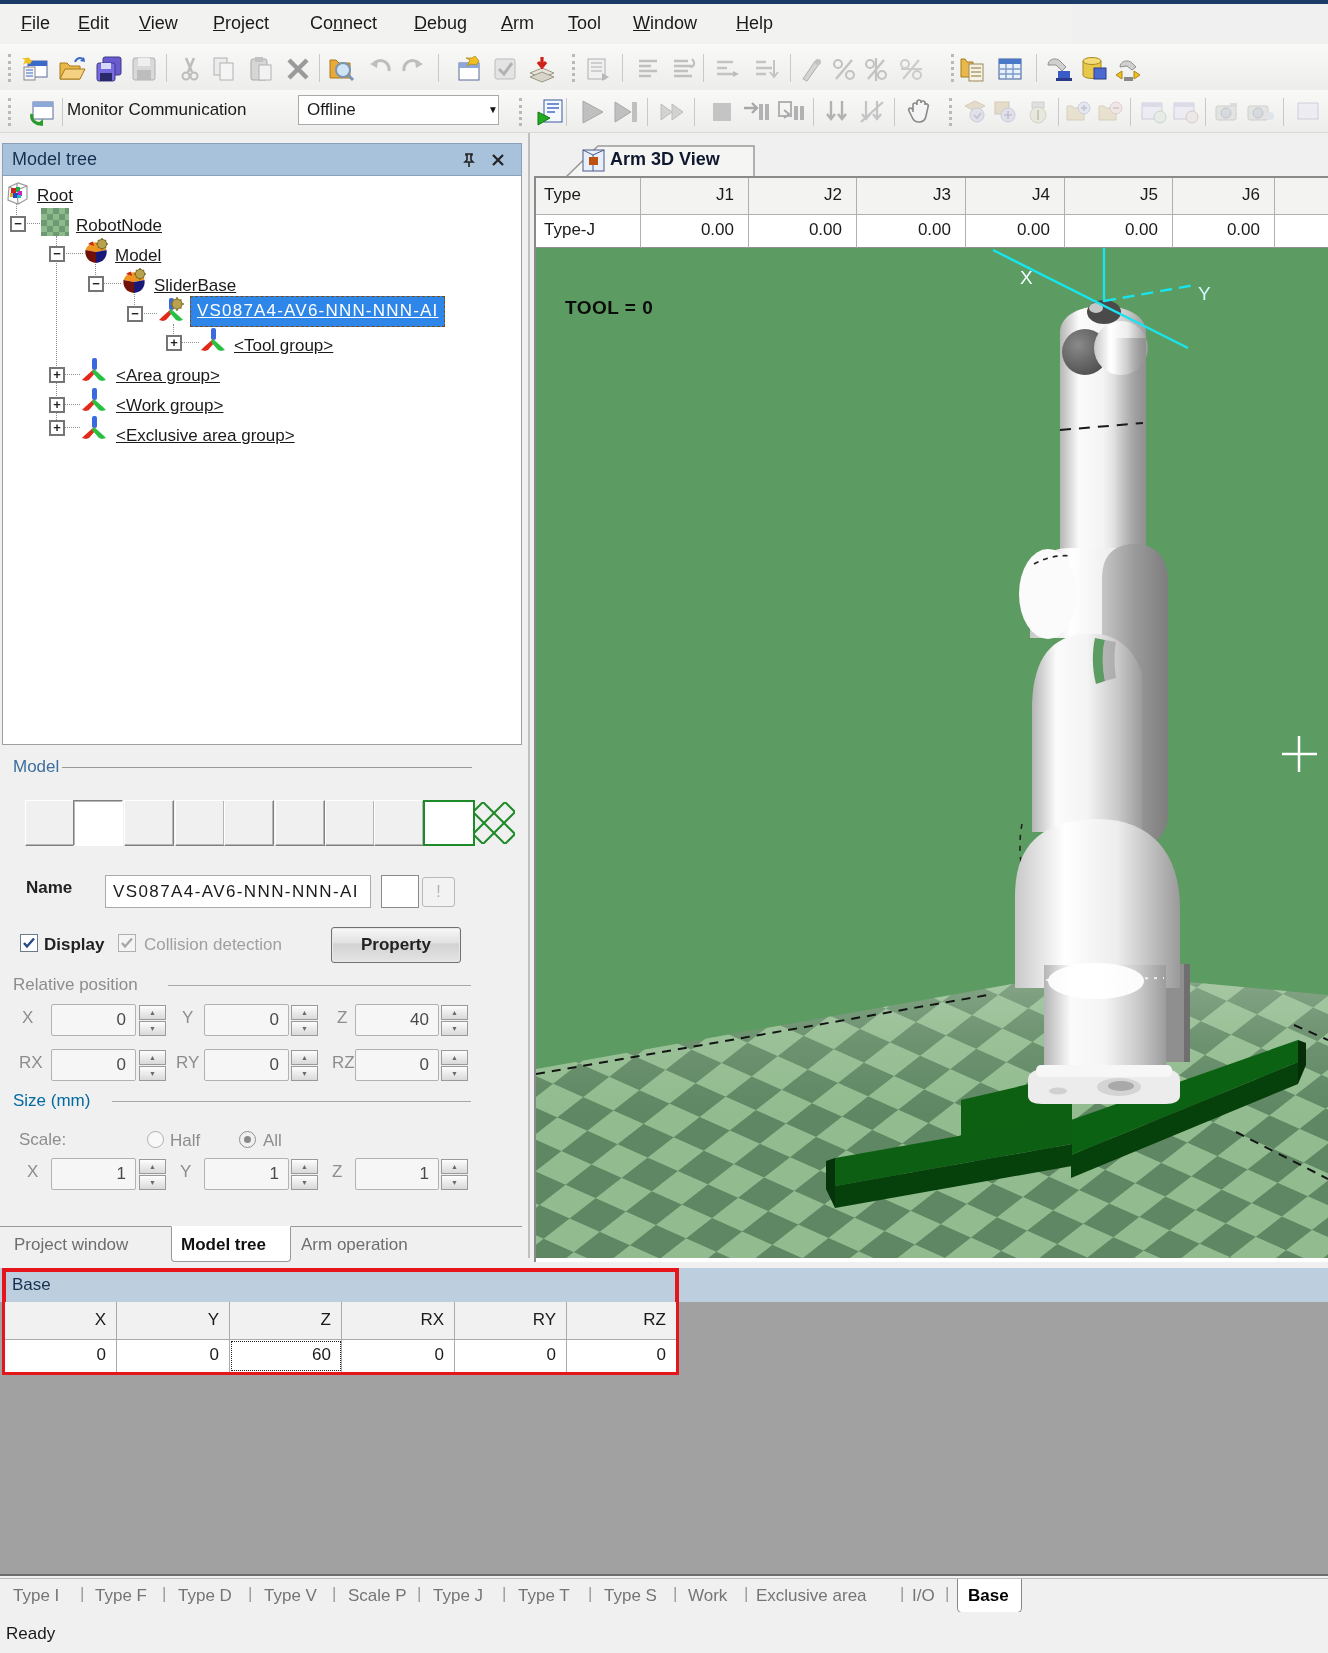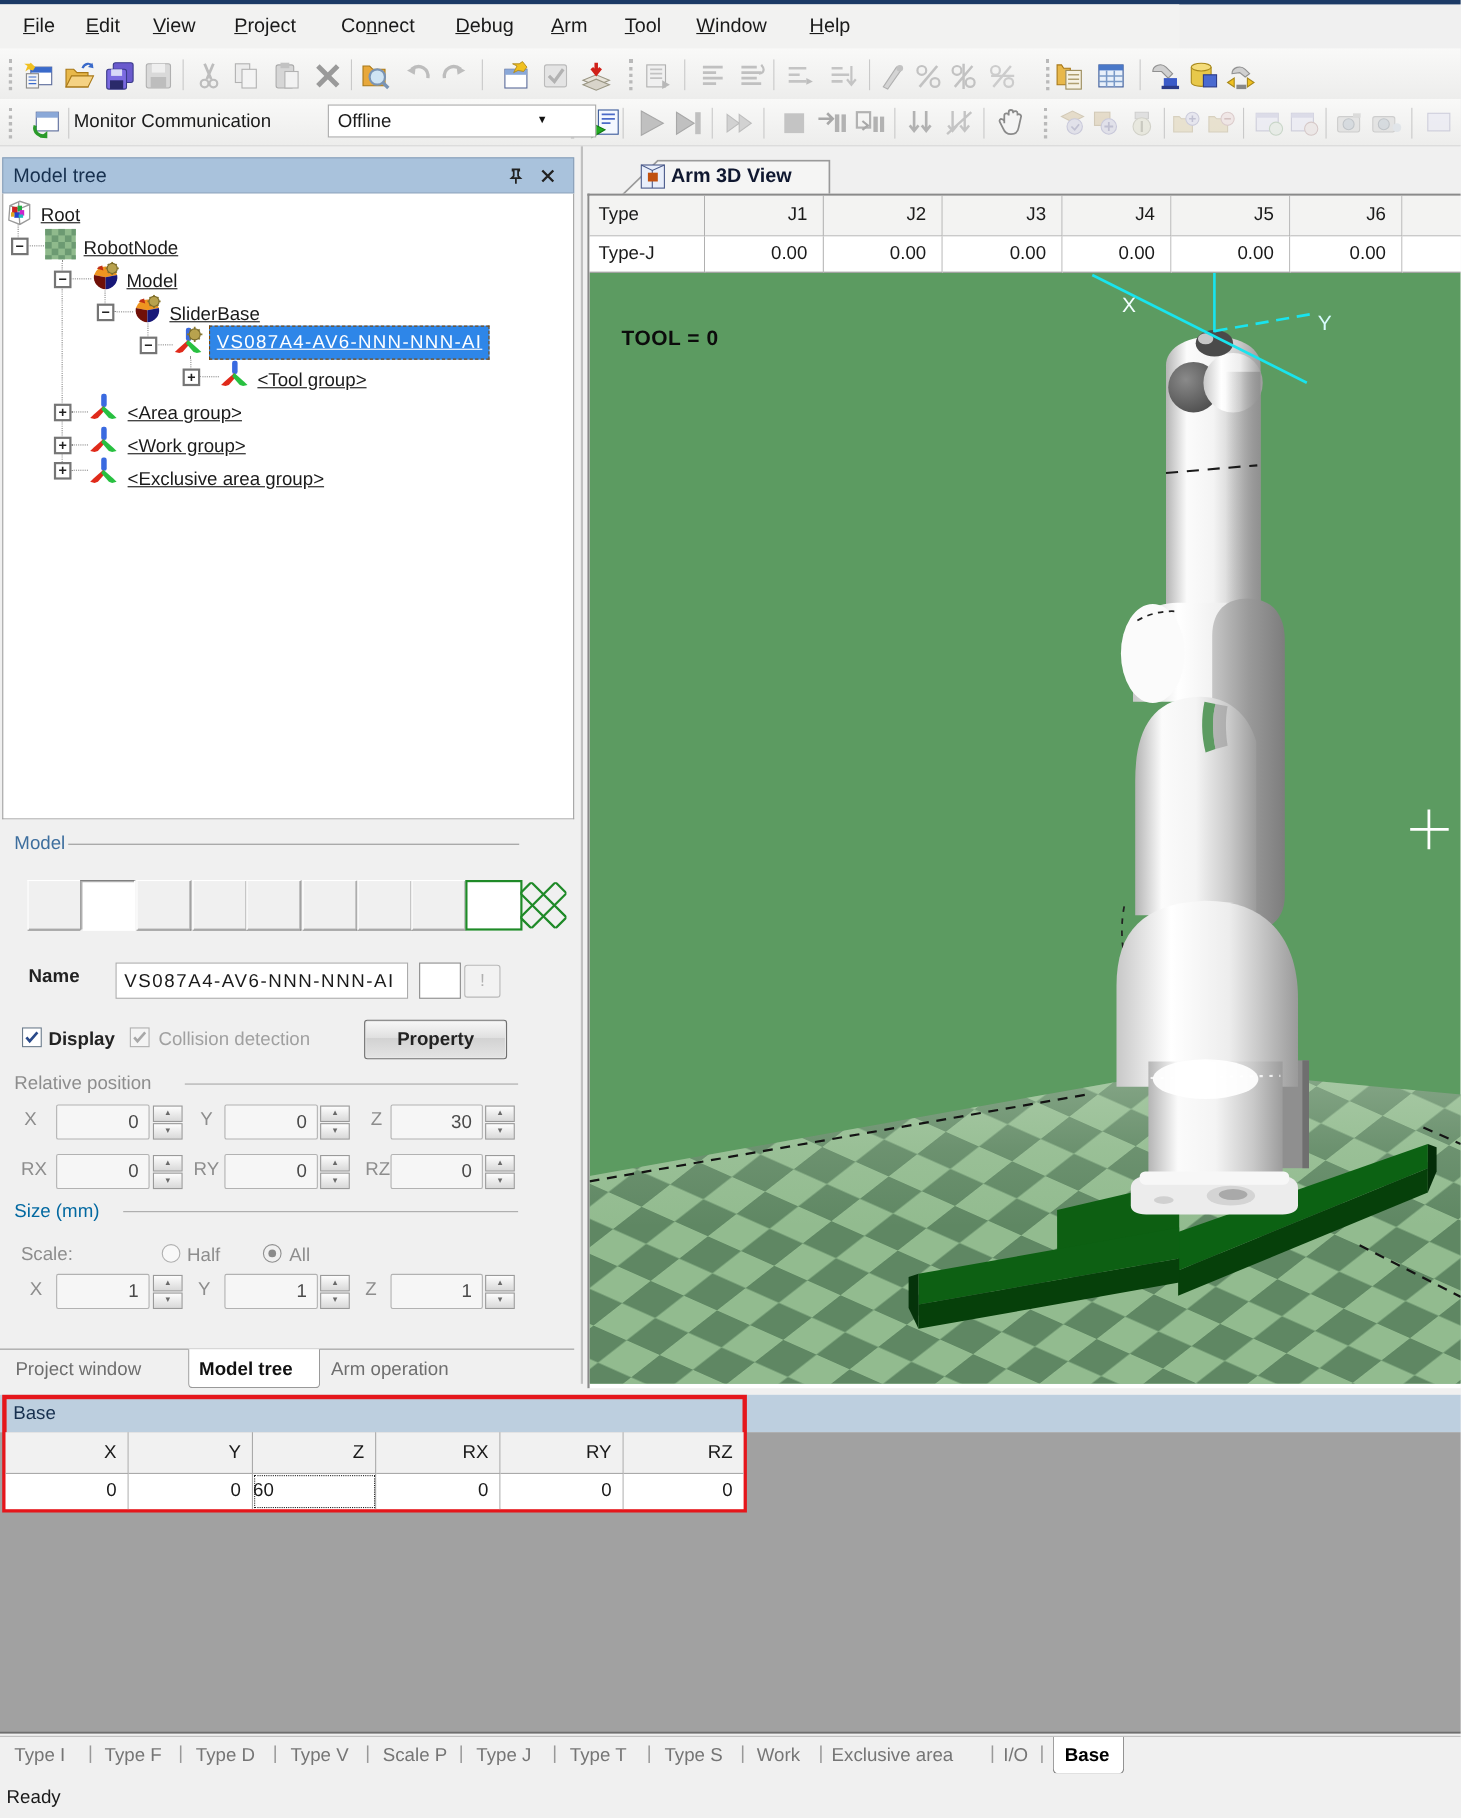--- a/index.html
+++ b/index.html
@@ -309,21 +309,21 @@
         <rect x="2" y="8" width="20" height="14" rx="2" fill="#d8d8d8" stroke="#b0b0b0"></rect>
         <circle cx="12" cy="15" r="5" fill="#c0c8d0" stroke="#98a0a8"></circle>
         <circle cx="24" cy="18" r="4" fill="#d4dce4"></circle>
       </svg>
   <div class="tsep" style="left:1283px;top:8px;"></div>
   <svg class="ic" style="left:1295px;top:8px;opacity:0.55;" viewBox="0 0 28 28">
         <rect x="3" y="5" width="20" height="16" fill="#e8e8f4" stroke="#b0b0c8"></rect>
       </svg>
   </g>
   <span style="position:absolute;left:67px;top:10px;font-size:17px;">Monitor Communication</span>
-  <div style="position:absolute;left:298px;top:5px;width:244px;height:30px;background:#fff;border:1px solid #aaa;font-size:17px;line-height:28px;padding-left:8px;">Offline</div>
+  <div style="position:absolute;left:298px;top:5px;width:201px;height:30px;background:#fff;border:1px solid #aaa;font-size:17px;line-height:28px;padding-left:8px;">Offline</div>
   <div style="position:absolute;left:483px;top:5px;width:20px;height:30px;text-align:center;font-size:10px;line-height:30px;color:#111;">▼</div>
 </div>
 
 <div id="mtreehdr" class="abs">Model tree
   <svg style="position:absolute;right:44px;top:8px;" width="16" height="16" viewBox="0 0 16 16">
       <path d="M5 2 L11 2 L11 3 L10 3 L10 8 L12 10 L4 10 L6 8 L6 3 L5 3 Z M8 10 L8 15" stroke="#222" stroke-width="1.6" fill="none"></path>
     </svg>
   <svg style="position:absolute;right:16px;top:9px;" width="14" height="14" viewBox="0 0 14 14">
       <path d="M2 2 L12 12 M12 2 L2 12" stroke="#222" stroke-width="2.2" fill="none"></path>
     </svg>
@@ -518,21 +518,21 @@
       <div class="u">▲</div>
       <div class="d">▼</div>
     </div>
   <span class="glabel" style="left:182px;top:263px;color:#8d8d8d;">Y</span>
   <div class="field" style="left:204px;top:259px;width:85px;height:32px;line-height:30px;padding-right:9px;">0</div>
   <div class="spin" style="left:291px;top:260px;">
       <div class="u">▲</div>
       <div class="d">▼</div>
     </div>
   <span class="glabel" style="left:337px;top:263px;color:#8d8d8d;">Z</span>
-  <div class="field" style="left:355px;top:259px;width:84px;height:32px;line-height:30px;padding-right:9px;">30</div>
+  <div class="field" style="left:355px;top:259px;width:84px;height:32px;line-height:30px;padding-right:9px;">40</div>
   <div class="spin" style="left:441px;top:260px;">
       <div class="u">▲</div>
       <div class="d">▼</div>
     </div>
   <span class="glabel" style="left:19px;top:308px;color:#8d8d8d;">RX</span>
   <div class="field" style="left:51px;top:304px;width:85px;height:32px;line-height:30px;padding-right:9px;">0</div>
   <div class="spin" style="left:139px;top:305px;">
       <div class="u">▲</div>
       <div class="d">▼</div>
     </div>
@@ -727,21 +727,21 @@
 <div id="redbox" class="abs"></div>
 <div class="abs" id="basetable" style="left:5px;top:1302px;width:671px;height:70px;font-size:17px;">
   <div class="abs" style="left:0;top:0;width:112px;height:38px;border-right:1px solid #aaa;border-bottom:1px solid #aaa;background:#f1f1f1;text-align:right;padding:8px 10px 0 0;">X</div>
   <div class="abs" style="left:112px;top:0;width:113px;height:38px;border-right:1px solid #aaa;border-bottom:1px solid #aaa;background:#f1f1f1;text-align:right;padding:8px 10px 0 0;">Y</div>
   <div class="abs" style="left:225px;top:0;width:112px;height:38px;border-right:1px solid #aaa;border-bottom:1px solid #aaa;background:#f1f1f1;text-align:right;padding:8px 10px 0 0;">Z</div>
   <div class="abs" style="left:337px;top:0;width:113px;height:38px;border-right:1px solid #aaa;border-bottom:1px solid #aaa;background:#f1f1f1;text-align:right;padding:8px 10px 0 0;">RX</div>
   <div class="abs" style="left:450px;top:0;width:112px;height:38px;border-right:1px solid #aaa;border-bottom:1px solid #aaa;background:#f1f1f1;text-align:right;padding:8px 10px 0 0;">RY</div>
   <div class="abs" style="left:562px;top:0;width:109px;height:38px;border-bottom:1px solid #aaa;background:#f1f1f1;text-align:right;padding:8px 10px 0 0;">RZ</div>
   <div class="abs" style="left:0;top:38px;width:112px;height:32px;border-right:1px solid #aaa;background:#fff;text-align:right;padding:5px 10px 0 0;">0</div>
   <div class="abs" style="left:112px;top:38px;width:113px;height:32px;border-right:1px solid #aaa;background:#fff;text-align:right;padding:5px 10px 0 0;">0</div>
-  <div class="abs" style="left:225px;top:38px;width:112px;height:32px;border-right:1px solid #aaa;background:#fff;text-align:left;padding:5px 10px 0 0;box-shadow:inset 0 0 0 1px #fff;outline:1px dotted #222;outline-offset:-2px;">60</div>
+  <div class="abs" style="left:225px;top:38px;width:112px;height:32px;border-right:1px solid #aaa;background:#fff;text-align:right;padding:5px 10px 0 0;box-shadow:inset 0 0 0 1px #fff;outline:1px dotted #222;outline-offset:-2px;">60</div>
   <div class="abs" style="left:337px;top:38px;width:113px;height:32px;border-right:1px solid #aaa;background:#fff;text-align:right;padding:5px 10px 0 0;">0</div>
   <div class="abs" style="left:450px;top:38px;width:112px;height:32px;border-right:1px solid #aaa;background:#fff;text-align:right;padding:5px 10px 0 0;">0</div>
   <div class="abs" style="left:562px;top:38px;width:109px;height:32px;background:#fff;text-align:right;padding:5px 10px 0 0;">0</div>
 </div>
 
 <div id="btabline1" class="abs"></div>
 <div id="btabs" class="abs">
   <span style="position:absolute;left:13px;top:7px;">Type I</span>
   <span style="position:absolute;left:95px;top:7px;">Type F</span>
   <span style="position:absolute;left:178px;top:7px;">Type D</span>

